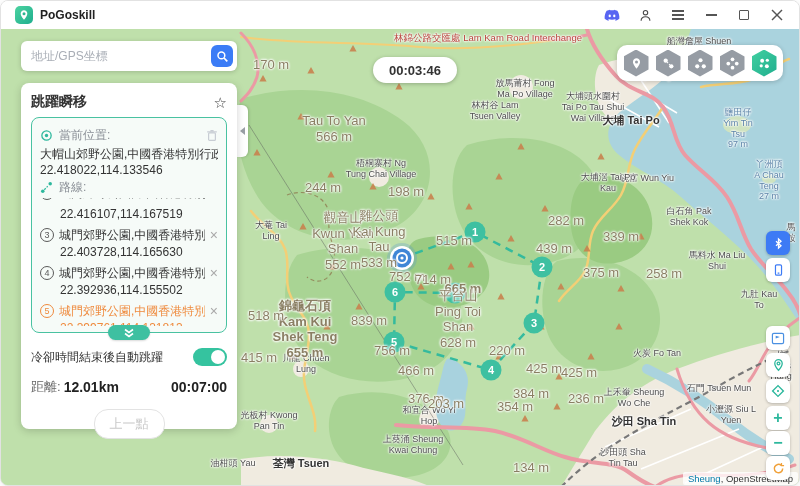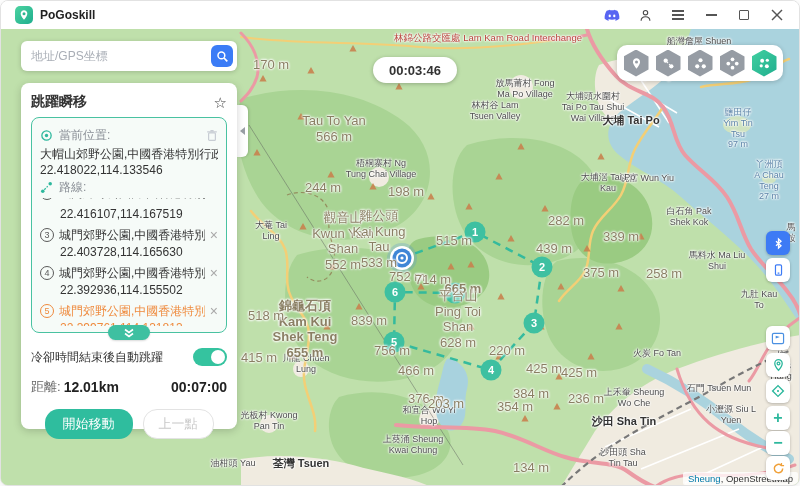--- a/index.html
+++ b/index.html
@@ -356,21 +356,21 @@
         <div class="map-label place" style="left: 716px; top: 232px;">馬料水 Ma Liu
 Shui</div>
         <div class="map-label place" style="left: 790px; top: 204px;">馬鞍</div>
         <div class="map-label place" style="left: 758px; top: 271px;">九肚 Kau To</div>
         <div class="map-label place" style="left: 780px; top: 332px;">大水坑 Tai S
 Hang</div>
         <div class="map-label place" style="left: 656px; top: 324px;">火炭 Fo Tan</div>
         <div class="map-label place" style="left: 718px; top: 359px;">石門 Tsuen Mun</div>
         <div class="map-label place" style="left: 633px; top: 369px;">上禾輋 Sheung
 Wo Che</div>
-        <div class="map-label place-lg" style="left: 623px; top: 393px;">沙田 Sha Tin</div>
+        <div class="map-label place-lg" style="left: 643px; top: 393px;">沙田 Sha Tin</div>
         <div class="map-label place" style="left: 730px; top: 386px;">小瀝源 Siu L
 Yuen</div>
         <div class="map-label place" style="left: 622px; top: 429px;">沙田頭 Sha
 Tin Tau</div>
         <div class="map-label place" style="left: 428px; top: 387px;">和宜合 Wo Yi
 Hop</div>
         <div class="map-label place" style="left: 412px; top: 416px;">上葵涌 Sheung
 Kwai Chung</div>
         <div class="map-label place-lg" style="left: 300px; top: 435px;">荃灣 Tsuen</div>
         <div class="map-label place" style="left: 232px; top: 434px;">油柑頭 Yau</div>
@@ -511,21 +511,20 @@
         <span class="toggle">
             <span class="knob"></span>
           </span>
       </div>
       <div class="stats-row">
         <span class="dist-label">距離:</span>
         <span class="dist-value">12.01km</span>
         <span class="duration">00:07:00</span>
       </div>
       <div class="btn-row">
-        <button class="btn btn-start">開始移動</button>
         <button class="btn btn-prev">上一點</button>
       </div>
     </div>
 
     <div class="collapse-handle">
         <span class="tri-left"></span>
       </div>
 
     <div class="mode-bar">
       <span class="hex">

